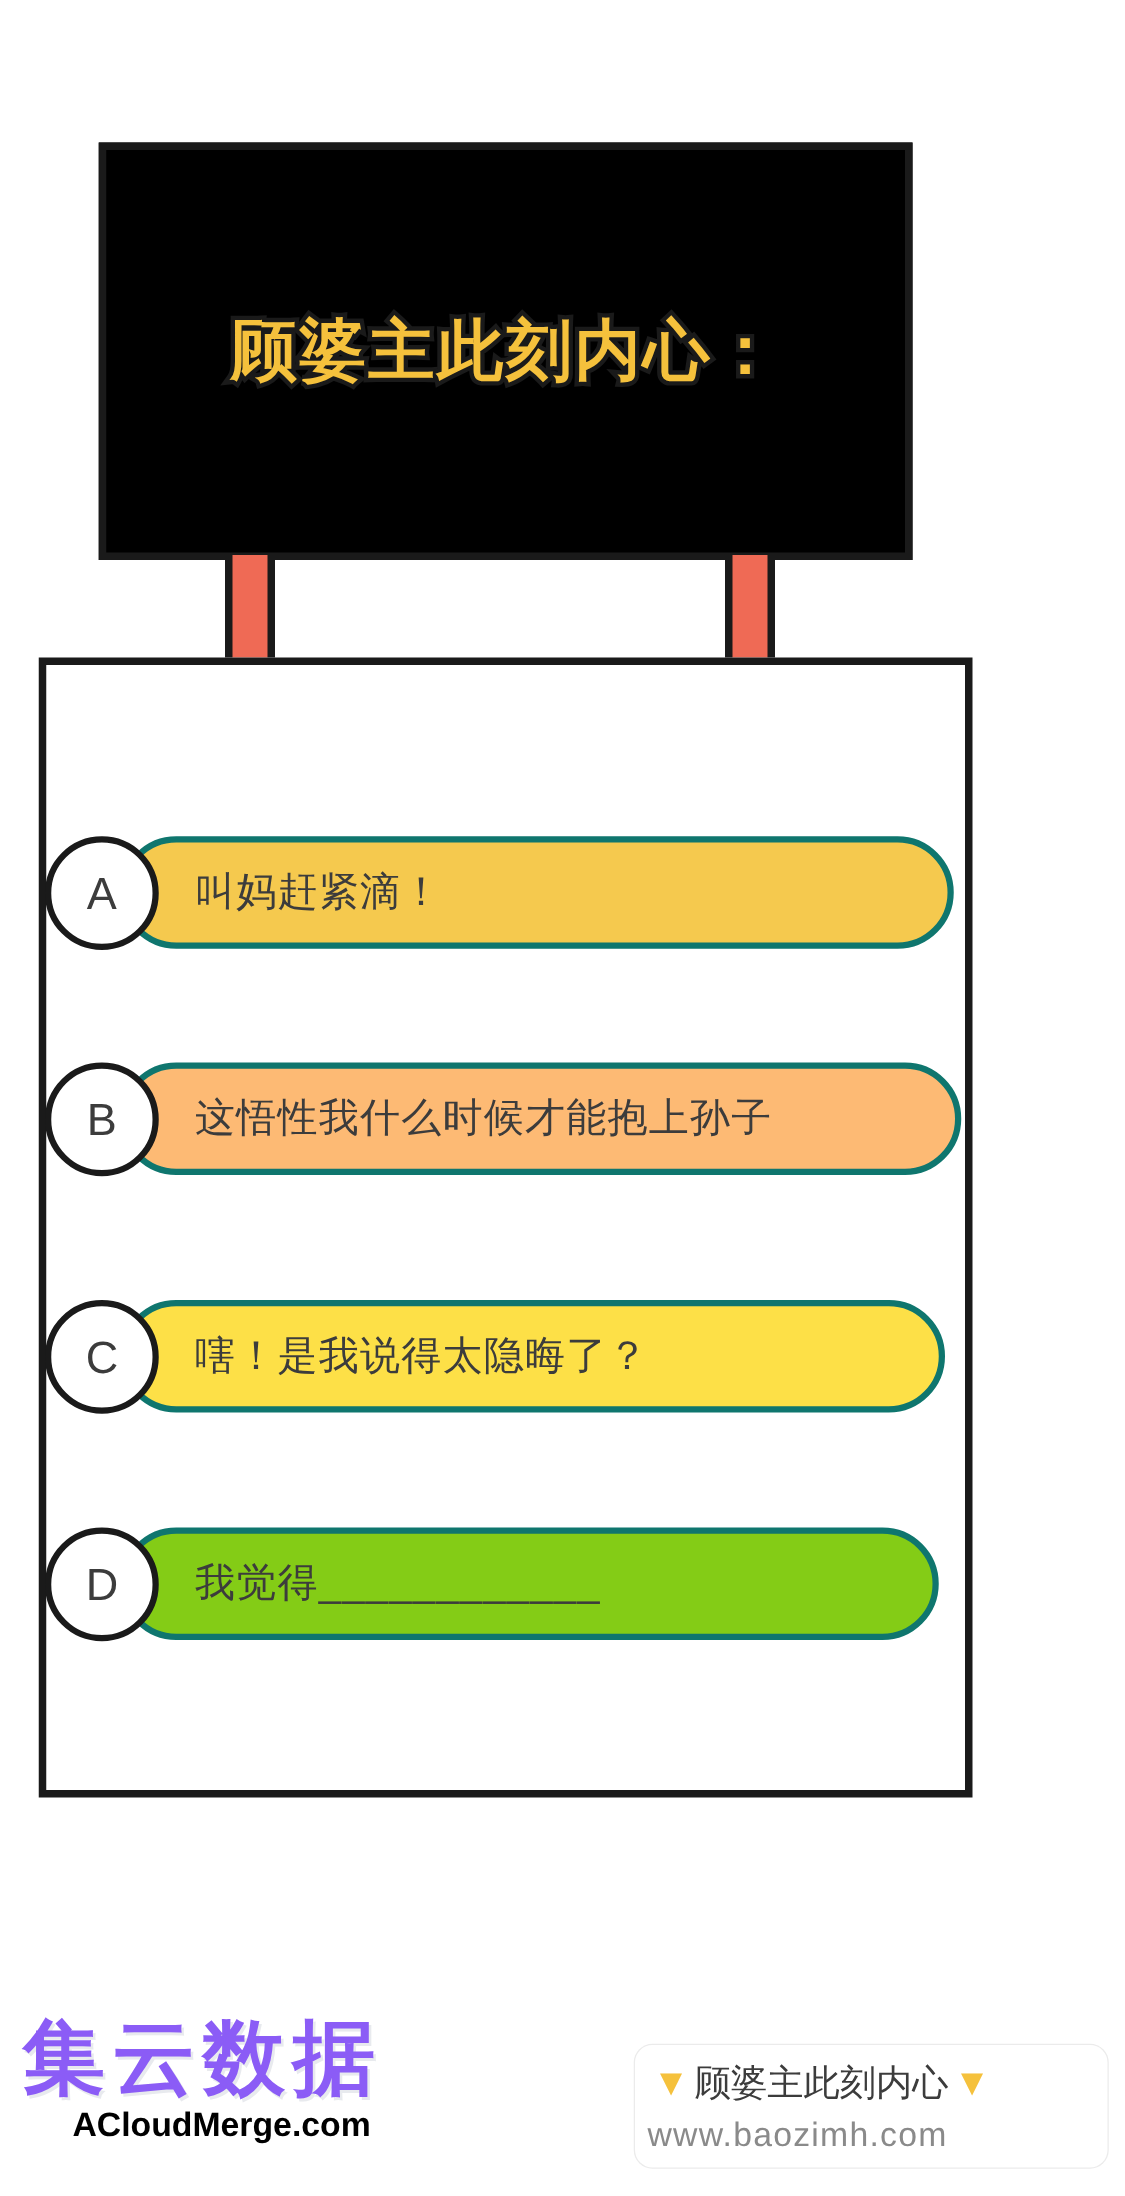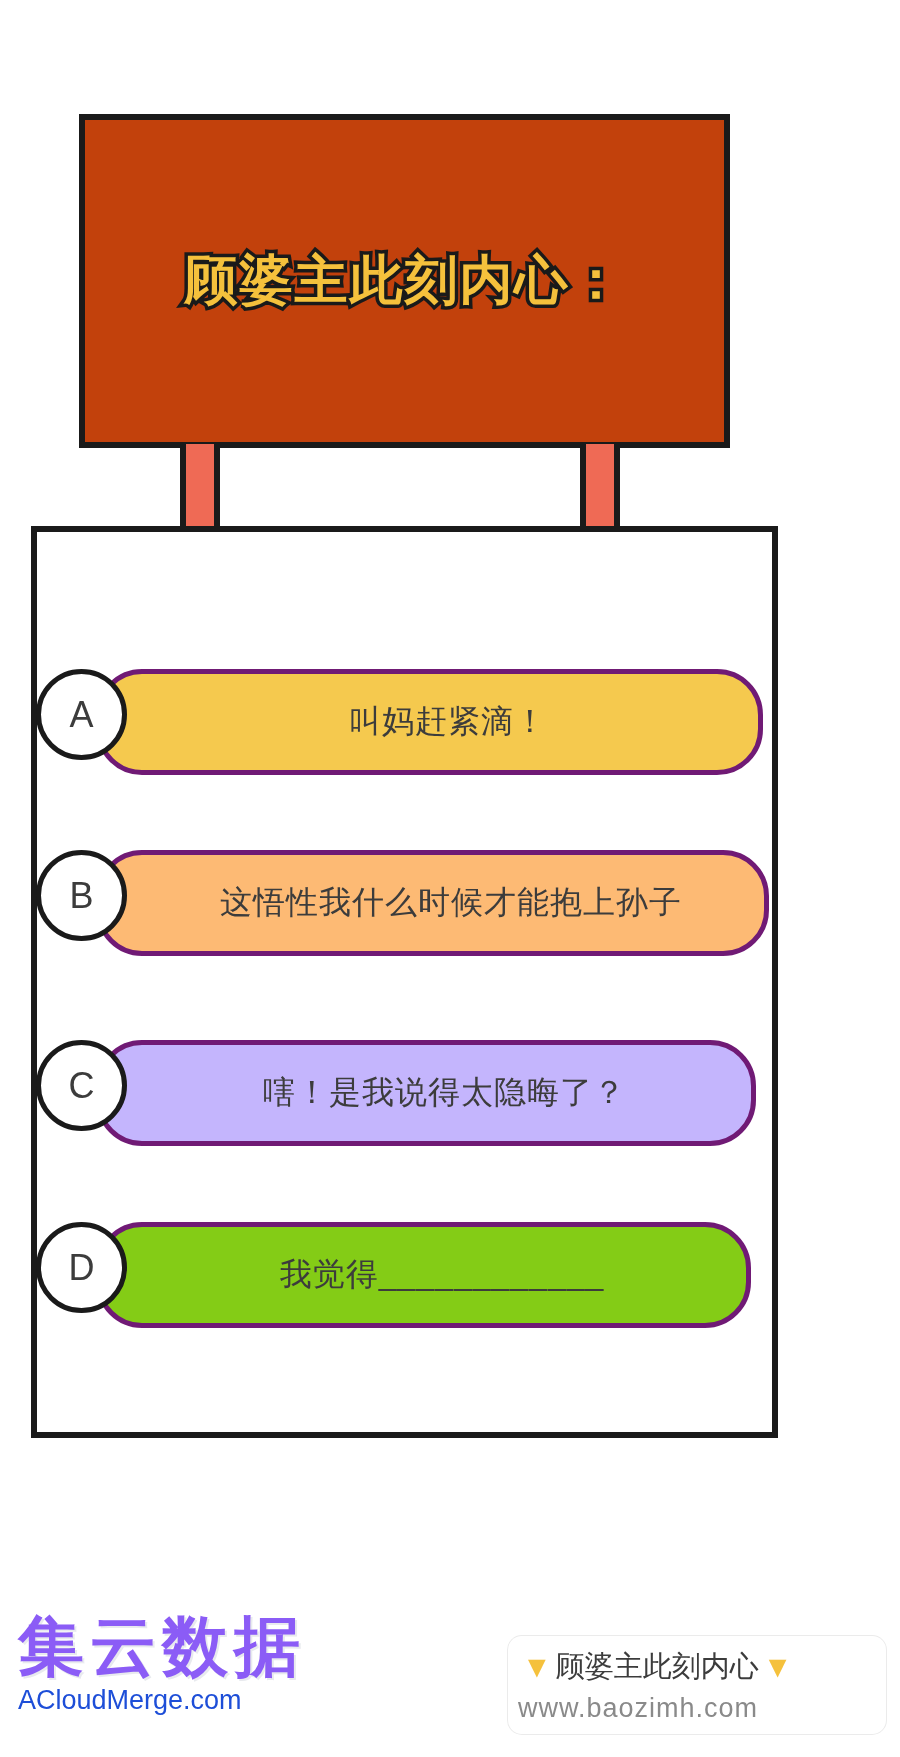--- a/index.html
+++ b/index.html
@@ -16,21 +16,21 @@
   }
 
   
   .title-board {
     position: absolute;
     left: 79px;
     top: 114px;
     width: 651px;
     height: 334px;
     border: 6px solid #1a1a1a;
-    background: #c2410c;
+    background: #000000;
     box-sizing: border-box;
   }
   .title-text {
     position: absolute;
     left: 0;
     top: 0;
     width: 100%;
     height: 100%;
     display: flex;
     align-items: center;
@@ -72,27 +72,26 @@
   
   .option {
     position: absolute;
     left: 36px;
     height: 91px;
   }
   .option-bar {
     position: absolute;
     left: 60px;
     top: 0;
-    height: 106px;
-    border: 5px solid #701a75;
+    height: 90px;
+    border: 5px solid #0f766e;
     border-radius: 46px;
     box-sizing: border-box;
     display: flex;
     align-items: center;
-    justify-content: center;
     padding-left: 55px;
     padding-right: 18px;
   }
   .option-label {
     font-size: 32px;
     color: #3c3c3c;
     letter-spacing: 1px;
     white-space: nowrap;
   }
   .option-letter {
@@ -125,23 +124,24 @@
     font-size: 66px;
     font-weight: bold;
     color: #8b5cf6;
     letter-spacing: 6px;
     line-height: 1;
     text-shadow: 2px 2px 0 #e8eaee;
   }
   .wm-left-sub {
     margin-top: 6px;
     font-size: 27px;
-    font-weight: normal;
-    color: #1d4ed8;
+    font-weight: bold;
+    color: #000000;
     letter-spacing: 0px;
+    margin-left: 40px;
   }
 
   .wm-right {
     position: absolute;
     left: 508px;
     top: 1636px;
     width: 378px;
     height: 98px;
     background: #ffffff;
     border-radius: 14px;
@@ -191,21 +191,21 @@
 </div>
 
 <div class="option" id="opt-1" style="top: 850px;">
   <div class="option-bar" id="bar-1" style="width: 673px; background: #fdba74;">
     <span class="option-label">这悟性我什么时候才能抱上孙子</span>
   </div>
   <div class="option-letter">B</div>
 </div>
 
 <div class="option" id="opt-2" style="top: 1040px;">
-  <div class="option-bar" id="bar-2" style="width: 660px; background: #c4b5fd;">
+  <div class="option-bar" id="bar-2" style="width: 660px; background: #fde047;">
     <span class="option-label">嗐！是我说得太隐晦了？</span>
   </div>
   <div class="option-letter">C</div>
 </div>
 
 <div class="option" id="opt-3" style="top: 1222px;">
   <div class="option-bar" id="bar-3" style="width: 655px; background: #84cc16;">
     <span class="option-label">我觉得____________</span>
   </div>
   <div class="option-letter">D</div>

